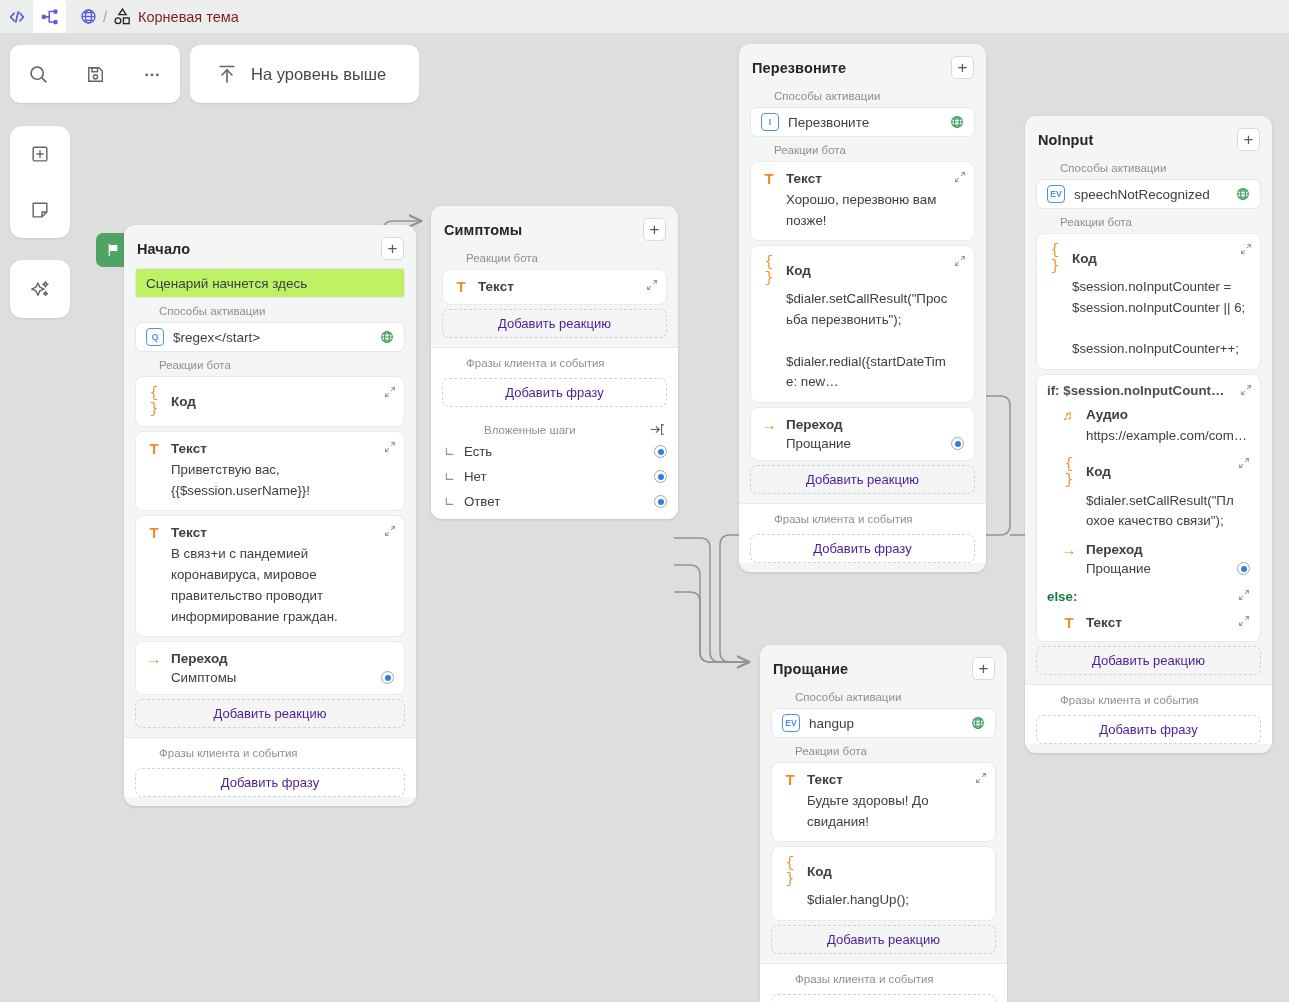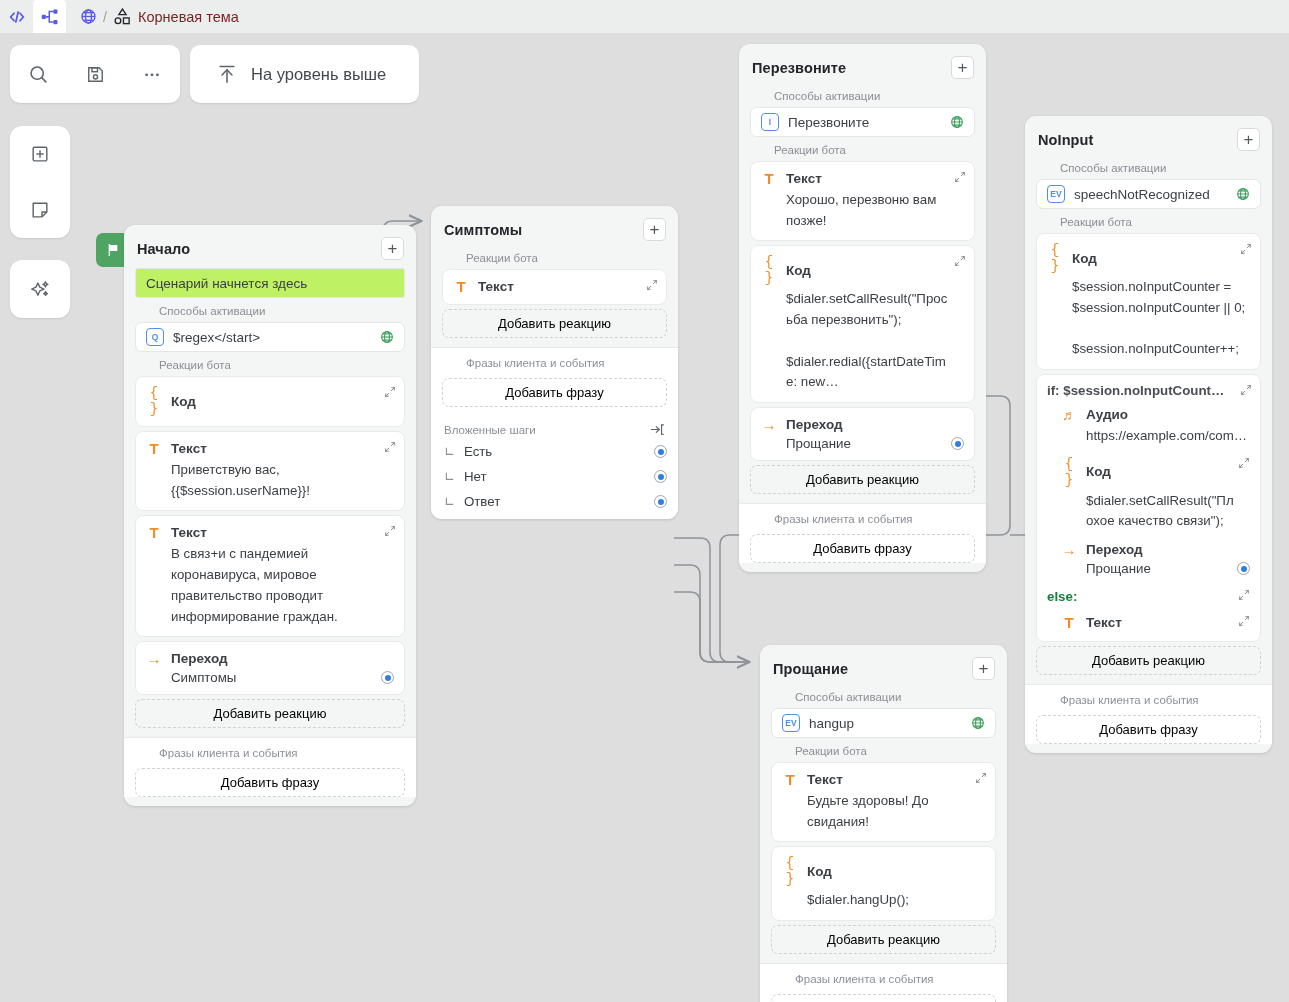--- a/index.html
+++ b/index.html
@@ -117,27 +117,27 @@
   .transition-row{ display:flex; align-items:center; justify-content:space-between; padding-left:25px; padding-top:3px;}
   .transition-row .tgt{ font-size:13.3px; color:#3c4045; }
   .port{
     width:13px; height:13px; border-radius:50%; border:1.4px solid #9aa7b5; background:#fff;
     display:flex; align-items:center; justify-content:center; flex:0 0 auto; cursor:pointer;
   }
   .port i{ width:6px; height:6px; border-radius:50%; background:#2f7fe0; display:block;}
 
   .dashed{
     margin:4px 11px 9px 11px; border:1px dashed #cfd2d6; border-radius:7px; height:29px;
-    display:flex; align-items:center; justify-content:center; font-size:13px; color:#000000;
+    display:flex; align-items:center; justify-content:center; font-size:13px; color:#4c1d95;
     background:transparent; cursor:pointer;
   }
   .bottom-sec{ background:#fff; border-top:1px solid #e8e9eb; padding-top:6px; }
   .nested-hdr{
     display:flex; align-items:center; justify-content:space-between;
-    padding:6px 13px 2px 13px; font-size:11.5px; color:#8b9096;
+    padding:6px 13px 2px 13px; font-size:11.5px; color:#8b9096;margin-left:40px;
   }
   .nested-row{
     display:flex; align-items:center; justify-content:space-between;
     padding:5px 11px 5px 13px; font-size:13.3px; color:#3c4045; cursor:pointer;
   }
   .nested-row .lt{ display:flex; align-items:center; gap:9px;}
   .corner{ color:#8b9096; font-size:13px; font-family:"DejaVu Sans", sans-serif;}
 
   .ifblock{
     margin:0 11px 4px 11px; background:#fff; border:1px solid #e9eaec; border-radius:8px;
@@ -536,21 +536,21 @@
       </span>
   </div>
   <div class="sec-label">Реакции бота</div>
 
   <div class="react">
     <div class="react-head">
       <span class="ico-code">{ }</span>
       <span class="tname">Код</span>
     </div>
     <div class="react-body" style="white-space:pre-wrap">$session.noInputCounter =
-$session.noInputCounter || 0;
+$session.noInputCounter || 6;
 
 $session.noInputCounter++;</div>
     <span class="collapse">
         <svg width="12" height="12" viewBox="0 0 24 24" fill="none" stroke="currentColor" stroke-width="2" stroke-linecap="round">
           <line x1="3" y1="21" x2="9.5" y2="14.5"></line>
           <polyline points="3.5,15.5 3,21 8.5,20.5"></polyline>
           <line x1="21" y1="3" x2="14.5" y2="9.5"></line>
           <polyline points="20.5,8.5 21,3 15.5,3.5"></polyline>
         </svg>
       </span>

